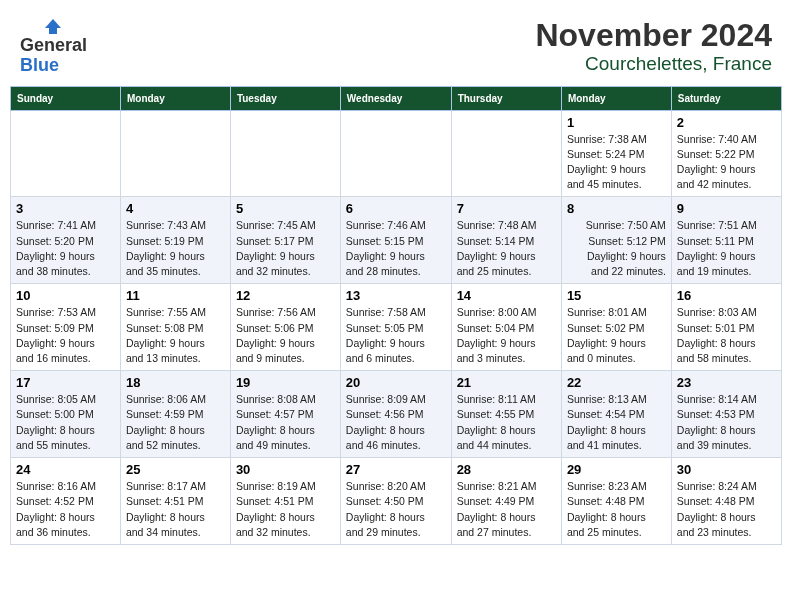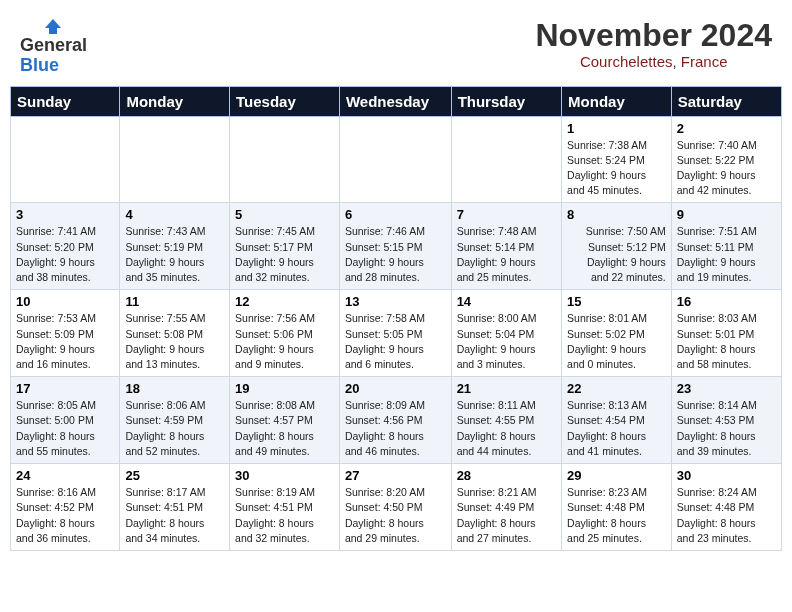--- a/index.html
+++ b/index.html
@@ -36,33 +36,32 @@
     .title-block {
       text-align: right;
     }
     .month-title {
       font-size: 32px;
       font-weight: bold;
       color: #333;
       line-height: 1.1;
     }
     .location {
-      font-size: 15px;
-      color: #7f1d1d;
-      text-align: center;
+      font-size: 19px;
+      color: #14532d;
     }
     .calendar {
       width: 100%;
       border-collapse: collapse;
       margin-top: 6px;
     }
     .calendar th {
-      background: #0f172a;
+      background: #14532d;
       color: #fff;
-      font-size: 15px;
+      font-size: 10px;
       font-weight: bold;
       padding: 6px 6px;
       text-align: left;
       border: 1px solid #aac4e8;
     }
     .calendar td {
       vertical-align: top;
       border: 1px solid #d0d8e4;
       padding: 4px 5px;
       min-height: 80px;

